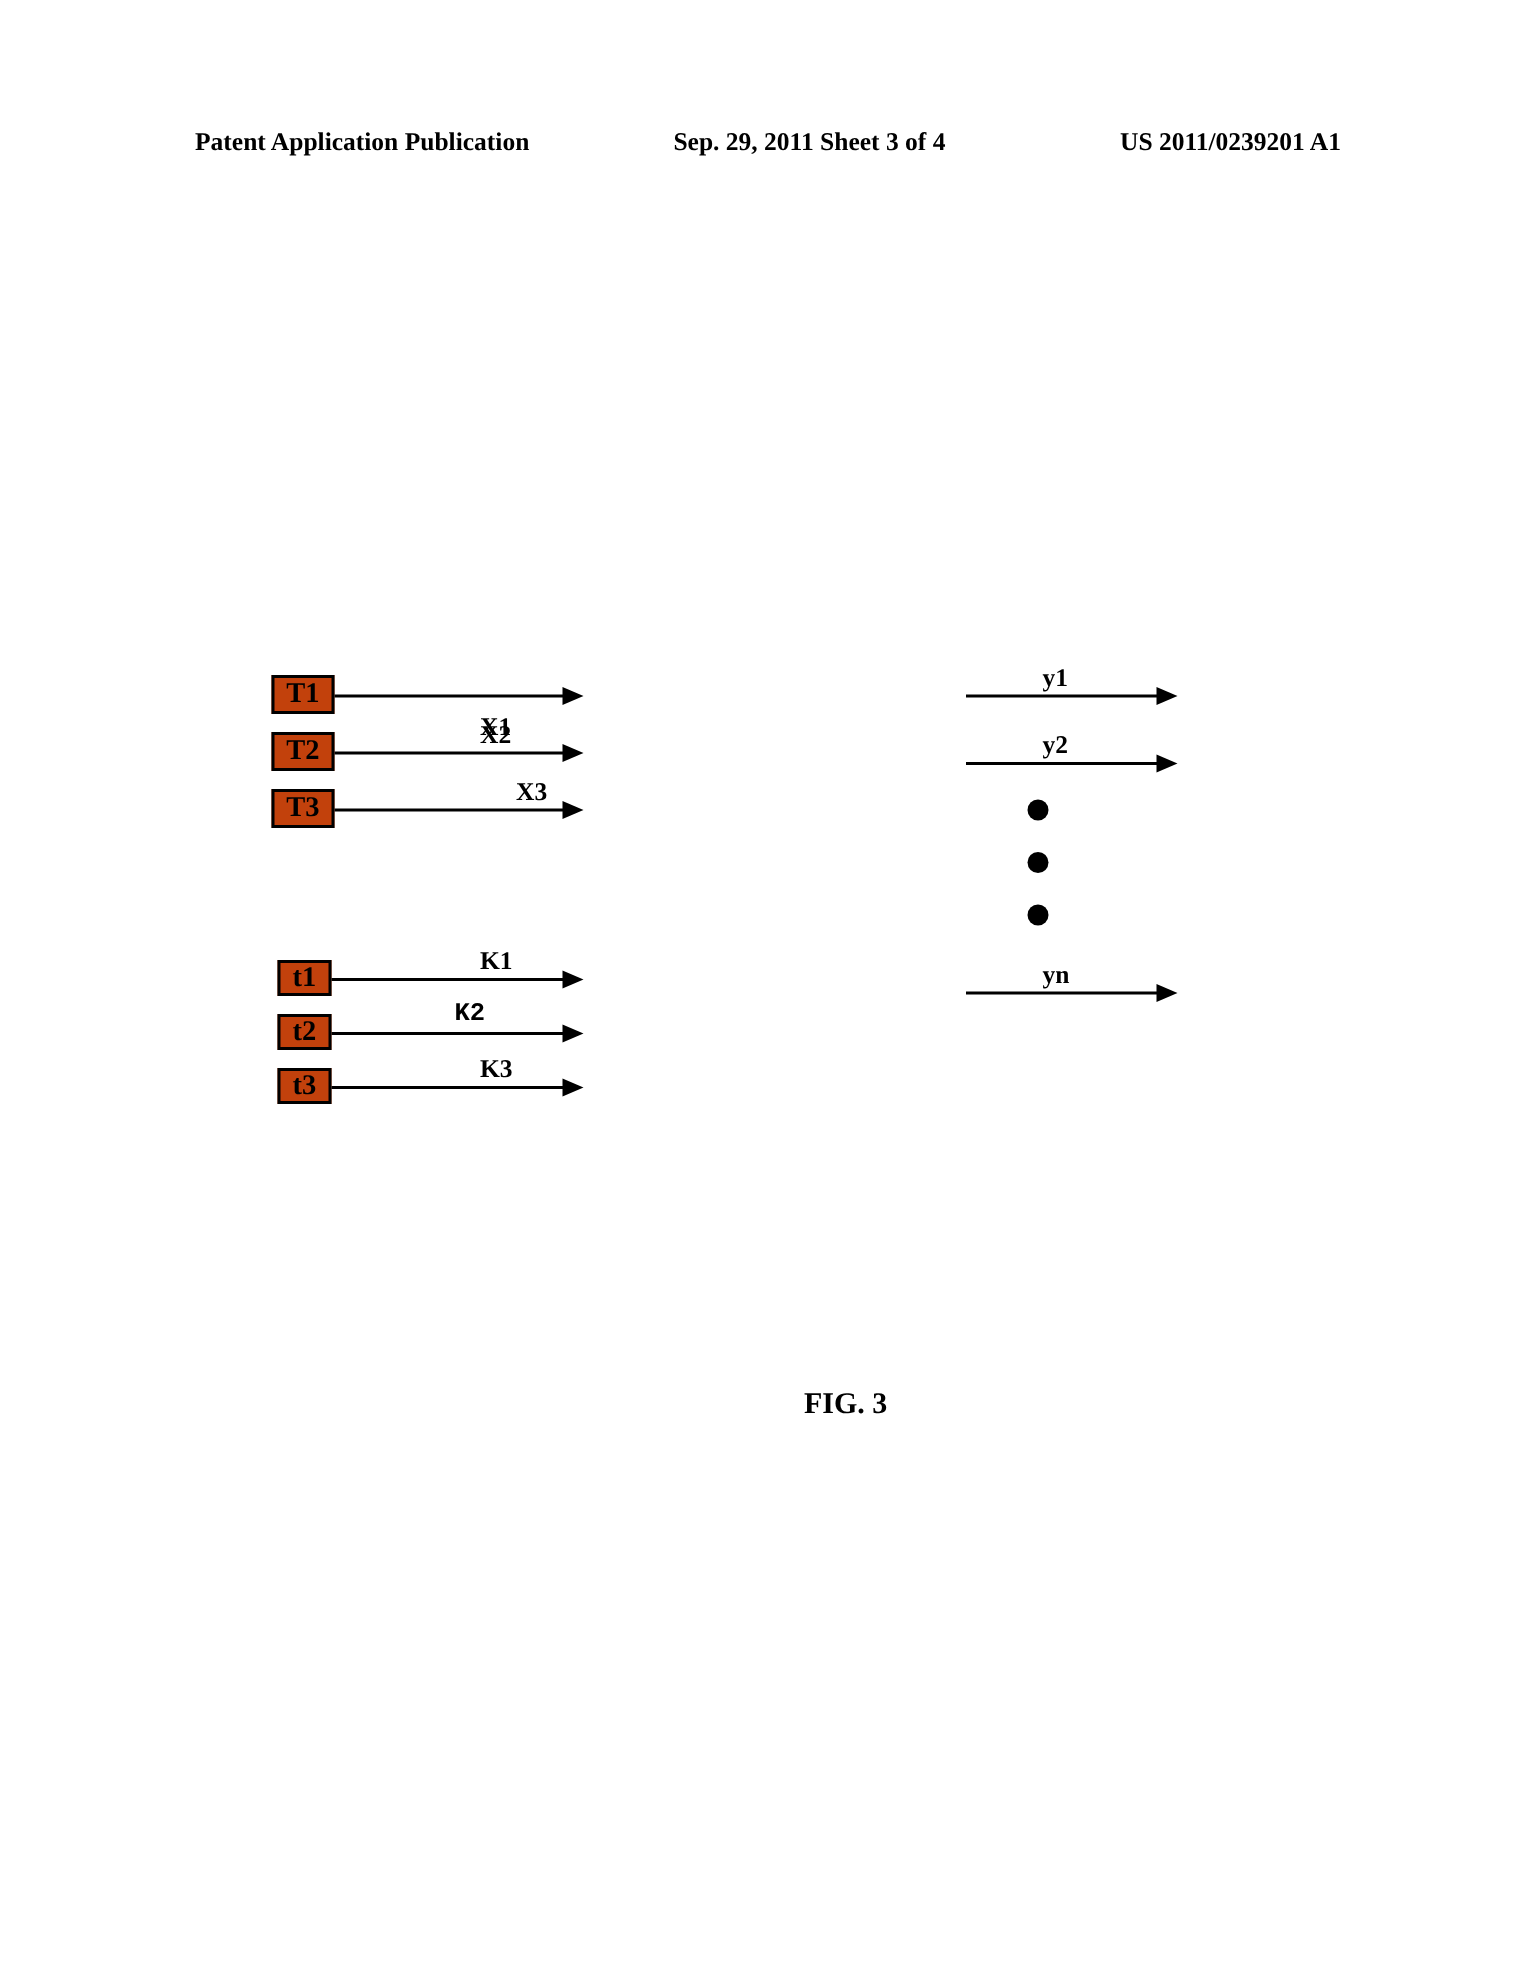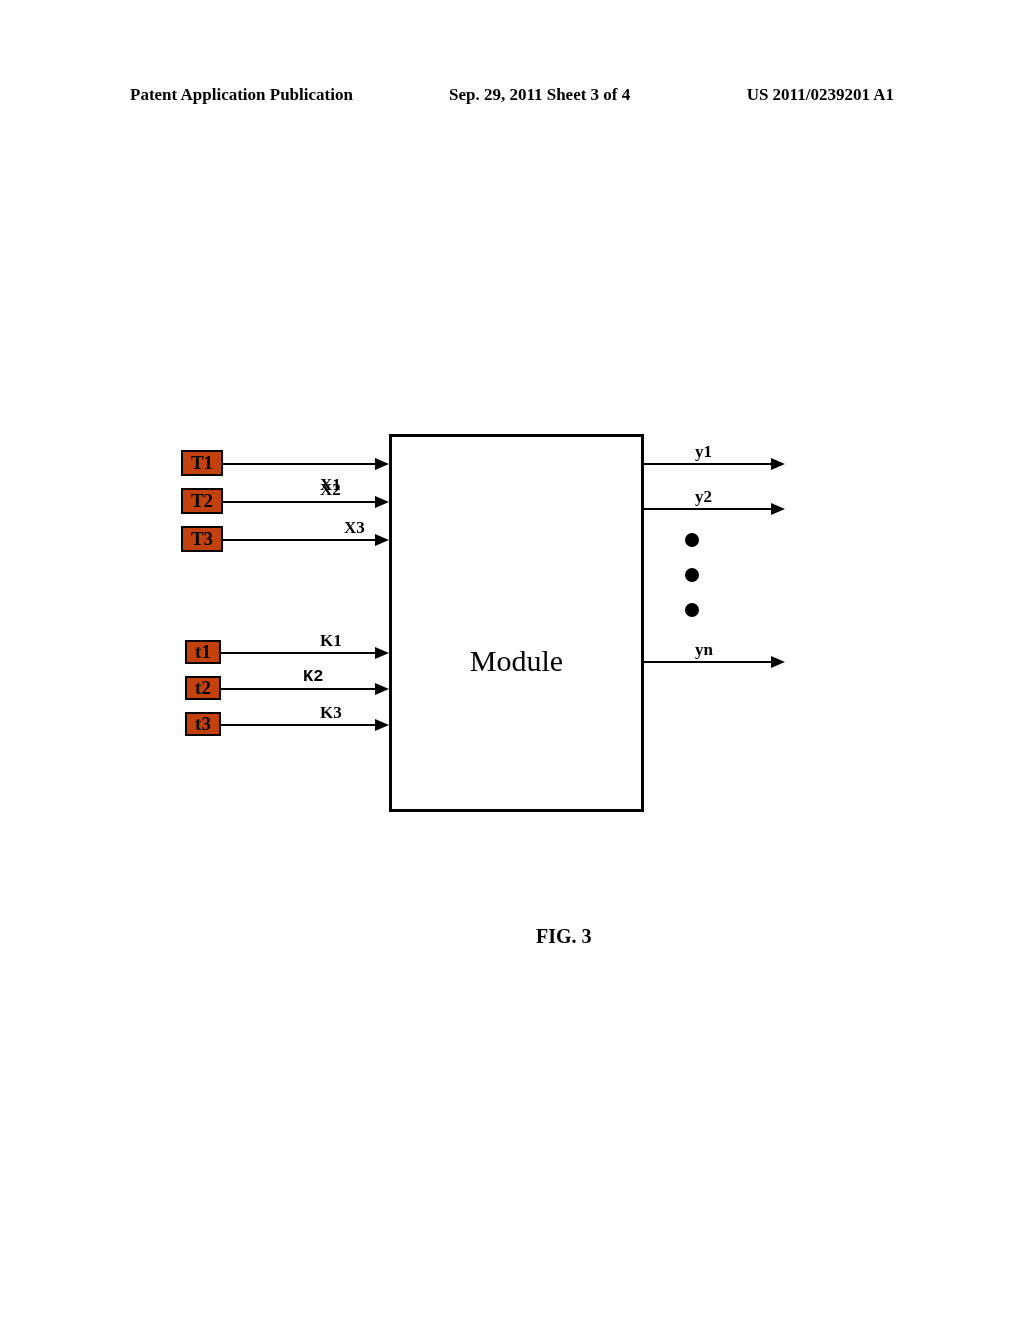--- a/index.html
+++ b/index.html
@@ -160,23 +160,20 @@
   <div class="label" style="left:165px; top:211px;">K1</div>
 
   <div class="arrow-line" style="left:66px; top:268px; width:157px;"></div>
   <div class="arrow-head" style="left:220px; top:263px;"></div>
   <div class="label" style="left:148px; top:247px;font-family:Liberation Mono, monospace;">K2</div>
 
   <div class="arrow-line" style="left:66px; top:304px; width:157px;"></div>
   <div class="arrow-head" style="left:220px; top:299px;"></div>
   <div class="label" style="left:165px; top:283px;">K3</div>
 
-  <div class="module-box">
-    <span class="module-label">Module</span>
-  </div>
 
   <div class="arrow-line" style="left:489px; top:43px; width:130px;"></div>
   <div class="arrow-head" style="left:616px; top:38px;"></div>
   <div class="label" style="left:540px; top:22px;">y1</div>
 
   <div class="arrow-line" style="left:489px; top:88px; width:130px;"></div>
   <div class="arrow-head" style="left:616px; top:83px;"></div>
   <div class="label" style="left:540px; top:67px;">y2</div>
 
   <div class="dot" style="left:530px; top:113px;"></div>

